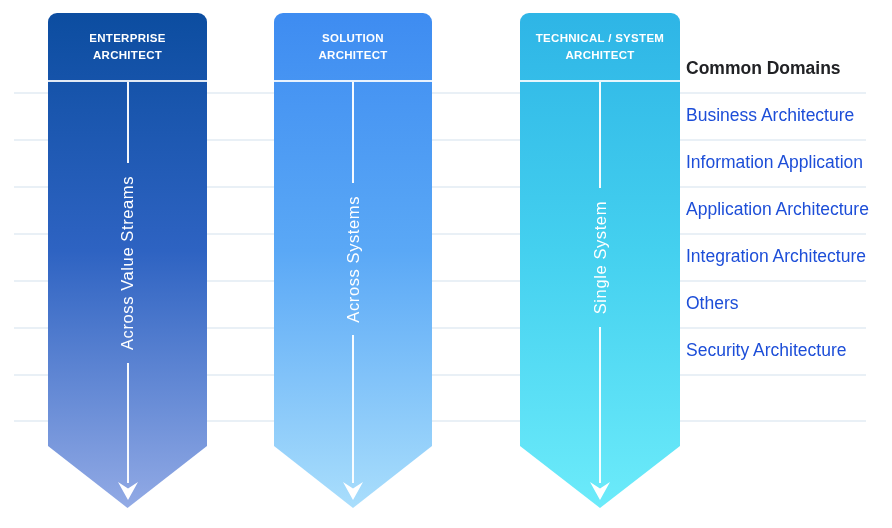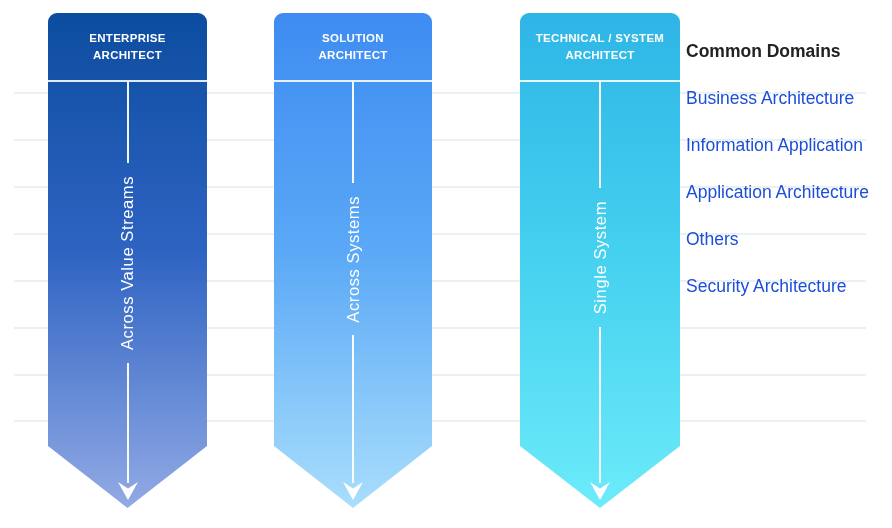--- a/index.html
+++ b/index.html
@@ -70,21 +70,21 @@
     letter-spacing: 0.6px;
     margin: 13px 0;
     white-space: nowrap;
   }
   .arrowhead { flex: 0 0 auto; margin-top: -1px; }
 
   
   .domains {
     position: absolute;
     left: 686px;
-    top: 28px;
+    top: 45px;
     width: 196px;
   }
   .domain-row {
     height: 47px;
     display: flex;
     align-items: center;
     font-size: 17.5px;
     color: #1d4ed8;
     white-space: nowrap;
   }
@@ -144,17 +144,18 @@
         <path d="M10 18 L0 0 L10 6.5 L20 0 Z" fill="#ffffff"></path>
       </svg>
     </div>
   </div>
 
   <div class="domains">
     <div class="domain-row header">Common Domains</div>
     <div class="domain-row">Business Architecture</div>
     <div class="domain-row">Information Application</div>
     <div class="domain-row">Application Architecture</div>
+    <div class="domain-row">Integration Architecture</div>
     <div class="domain-row">Others</div>
     <div class="domain-row">Security Architecture</div>
   </div>
 
 </div>
 
 </body></html>

